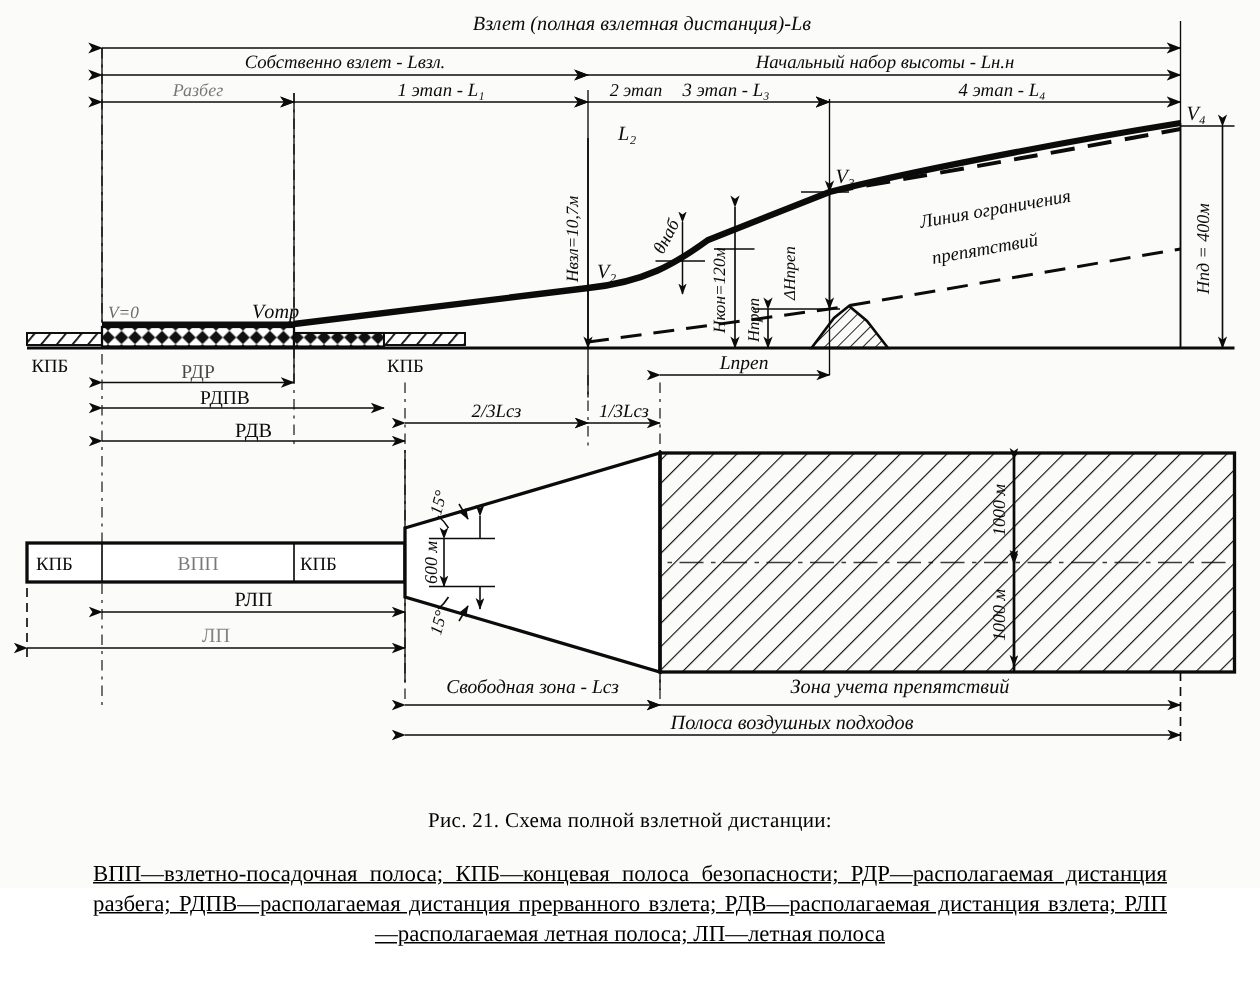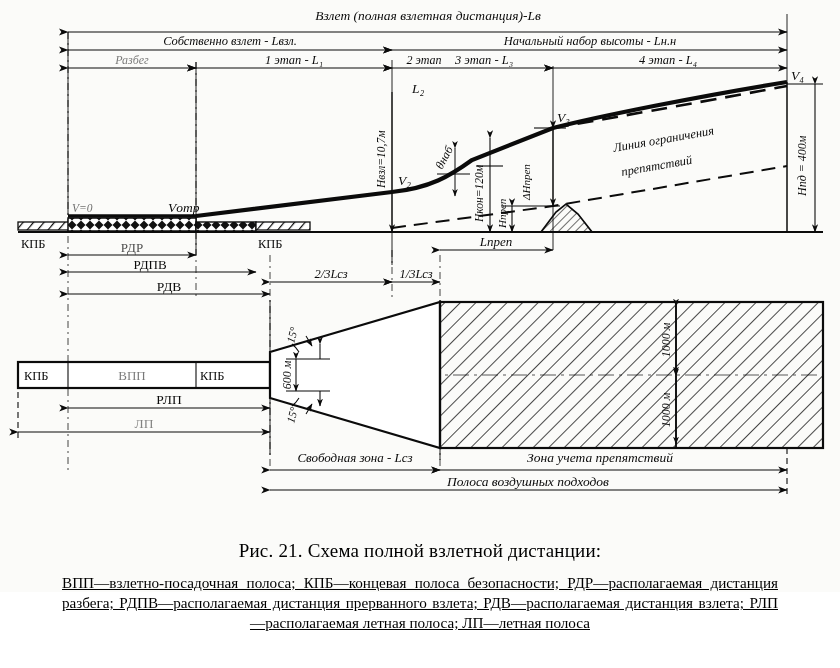--- a/index.html
+++ b/index.html
@@ -4,21 +4,21 @@
 <style>
   html,body{margin:0;padding:0;background:#fff;}
   body{
     width:840px;height:668px;overflow:hidden;
     font-family:"Liberation Serif", serif;
     color:#000;
   }
   #root{position:relative;width:840px;height:592px;background:#fbfbf9;}
   #fig{position:absolute;left:0;top:0;width:840px;height:520px;}
   .cap{position:absolute;left:0;width:840px;text-align:center;}
-  #cap-title{top:540px;font-size:19px;letter-spacing:.2px;text-align:center;}
+  #cap-title{top:540px;font-size:14px;letter-spacing:.2px;text-align:center;}
   #cap-body{top:573px;font-size:15.2px;line-height:20px;
             padding:0 62px;width:716px;text-align:justify;
             text-align-last:center;text-decoration:underline;}
   text{font-family:"Liberation Serif", serif;}
 </style>
 </head>
 <body>
 
 <div id="root">
 

